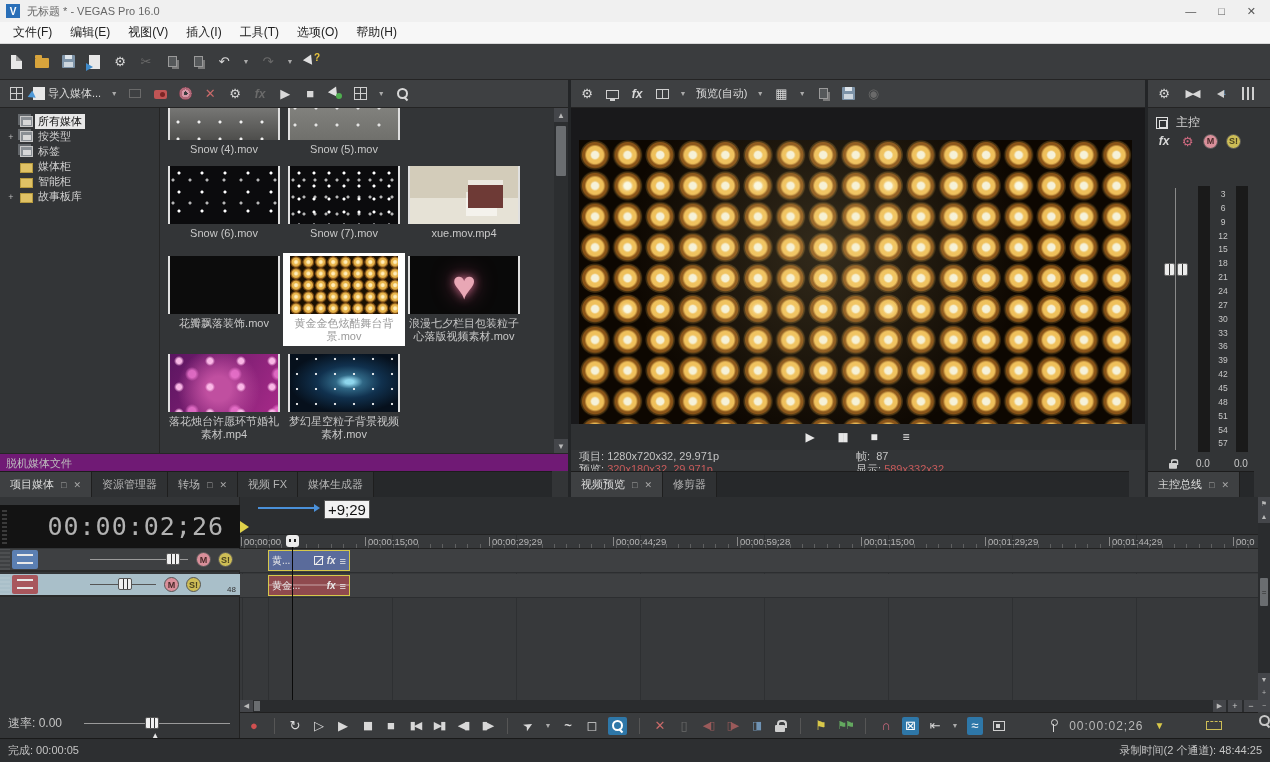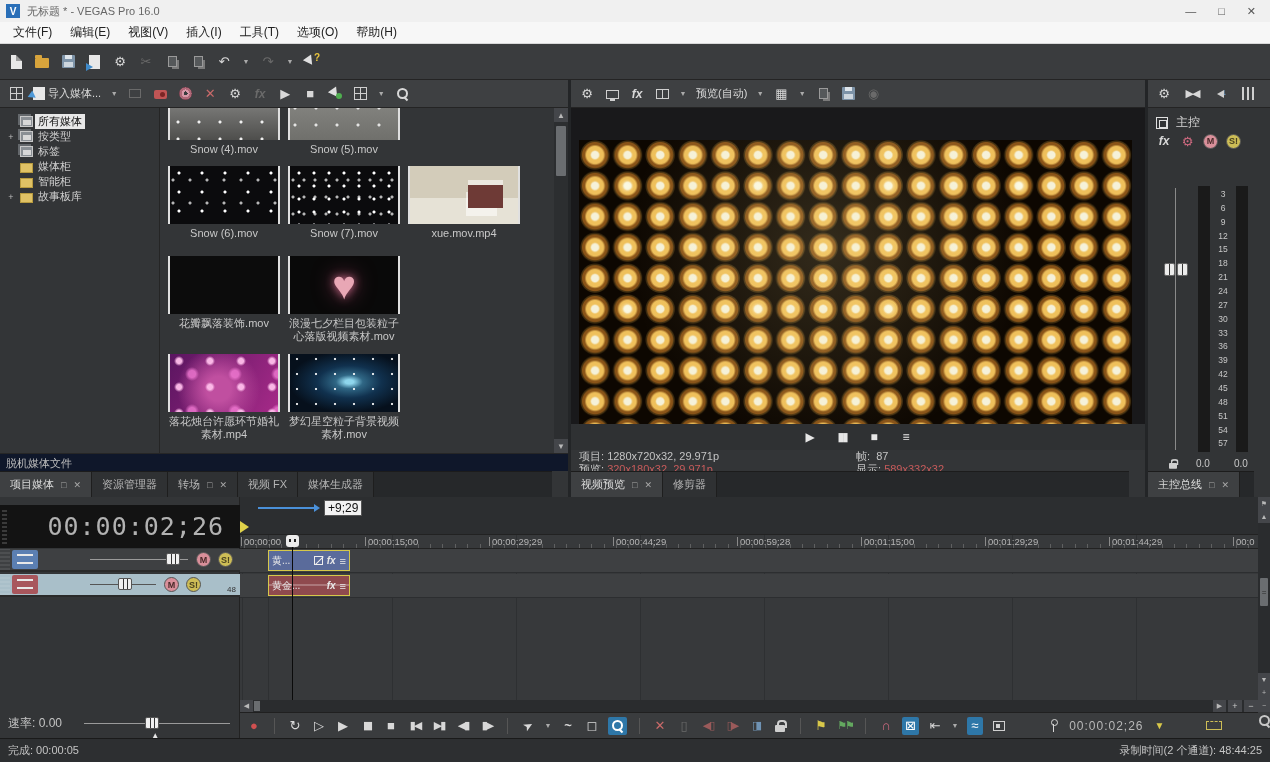--- a/index.html
+++ b/index.html
@@ -136,21 +136,21 @@
   .th-galaxy{background-color:#06101c;background-image:radial-gradient(circle at 7px 5px,rgba(255,255,255,.85) 0 .8px,transparent 1.6px),radial-gradient(ellipse at 55% 48%,rgba(150,225,248,.95) 0 5%,rgba(70,150,190,.65) 16%,rgba(20,60,95,.75) 38%,rgba(7,19,32,0) 72%);background-size:19px 15px,100% 100%}
 
   
   .vscroll{position:absolute;width:14px;background:#2c2e30;display:flex;flex-direction:column;align-items:center}
   #media-vscroll{right:0;top:28px;bottom:44px}
   .sbtn{width:14px;height:14px;display:flex;align-items:center;justify-content:center;font-size:8px;color:#b8b8b8;background:#44464a;flex:none}
   .sthumb{width:10px;background:#6a6d70;border-radius:1px}
   #media-vscroll .sthumb{height:50px;margin-top:4px}
   .sfill{flex:1}
 
-  #media-status{position:absolute;left:0;bottom:26px;right:0;height:18px;background:#0f172a;border-top:1px solid #262626;color:#bdbdbd;padding:2px 6px;font-size:11px}
+  #media-status{position:absolute;left:0;bottom:26px;right:0;height:18px;background:#701a75;border-top:1px solid #262626;color:#bdbdbd;padding:2px 6px;font-size:11px}
 
   
   .tabbar{position:absolute;left:0;bottom:0;right:16px;height:26px;background:#26282a;border-top:1px solid #1c1c1c;display:flex}
   .tab{display:flex;align-items:center;gap:7px;padding:0 10px;background:#2f3133;color:#b4b4b4;border-right:1px solid #1e1e1e;font-size:11px}
   .tab.active{background:#3e4042;color:#dcdcdc}
   .tctl{font-size:9px;color:#a8a8a8}
 
   
   #preview-video{position:absolute;left:8px;top:32px;width:553px;height:308px;background-color:#0d0701;
     background-image:
@@ -211,21 +211,21 @@
   #tl-rate{position:absolute;left:0;top:212px;width:240px;height:29px;display:flex;align-items:center}
   #tl-rate .rlabel{margin-left:8px;color:#c4c4c4;font-size:12px}
   #rate-slider{position:relative;flex:1;height:1px;background:#9a9a9a;margin:0 10px 0 22px}
   #rate-slider .thandle{left:42%}
   #rate-slider .uparr{position:absolute;left:46%;top:8px;font-size:8px;color:#e8e8e8}
 
   #tl-right{position:absolute;left:240px;top:0;width:1018px;height:241px;background:#37393b;overflow:hidden}
   #tl-topstrip{position:absolute;left:0;top:0;width:1018px;height:23px;background:#2c2e30}
   #drag-arrow{position:absolute;left:18px;top:10px;width:60px;height:2px;background:#4a90d9}
   #drag-arrow::after{content:"";position:absolute;right:-6px;top:-3px;border:4px solid transparent;border-left:6px solid #4a90d9}
-  #drag-tip{position:absolute;left:84px;top:3px;background:#f2f2f2;color:#111;border:1px solid #555;font-size:12px;padding:0 3px}
+  #drag-tip{position:absolute;left:84px;top:3px;background:#f2f2f2;color:#111;border:1px solid #555;font-size:15px;padding:0 3px}
   #tl-markerstrip{position:absolute;left:0;top:23px;width:1018px;height:15px;background:#2c2e30;border-bottom:1px solid #222}
   #yellow-tri{position:absolute;left:0;top:24px;border:6px solid transparent;border-left:9px solid #e0d24a}
   #tl-ruler{position:absolute;left:0;top:38px;width:1018px;height:14px;background:#37393b;border-bottom:1px solid #222}
   #tl-ruler::after{content:"";position:absolute;left:4px;right:0;bottom:0;height:4px;background:repeating-linear-gradient(90deg,#808080 0 1px,transparent 1px 12.4px);opacity:.55}
   .rlbl{position:absolute;top:1px;font-size:9.5px;color:#b5b5b5;white-space:nowrap}
   .rlbl::before{content:"";position:absolute;left:-3px;top:1px;width:1px;height:9px;background:#8a8a8a}
   #tl-grid{position:absolute;left:0;top:38px;width:1018px;height:165px;background:repeating-linear-gradient(90deg,rgba(0,0,0,.16) 0 1px,transparent 1px 124px);background-position:28px 0}
   .trackrow{position:absolute;left:0;width:1018px;height:24px;background:#3e4042;border-bottom:1px solid #2c2e30}
   #trackrow1{top:52px}
   #trackrow2{top:77px}
@@ -443,20 +443,24 @@
               </div>
               <div class="mcell">
                 <div class="th th-xue"></div>
                 <div class="mlabel">xue.mov.mp4</div>
               </div>
             </div>
             <div class="mrow" style="top: 146px;">
               <div class="mcell">
                 <div class="th th-petal-dark"></div>
                 <div class="mlabel">花瓣飘落装饰.mov</div>
+              </div>
+              <div class="mcell selected">
+                <div class="th th-gold"></div>
+                <div class="mlabel">黄金金色炫酷舞台背景.mov</div>
               </div>
               <div class="mcell">
                 <div class="th th-heart"></div>
                 <div class="mlabel">浪漫七夕栏目包装粒子心落版视频素材.mov</div>
               </div>
             </div>
             <div class="mrow" style="top: 244px;">
               <div class="mcell">
                 <div class="th th-wedding"></div>
                 <div class="mlabel">落花烛台许愿环节婚礼素材.mp4</div>

